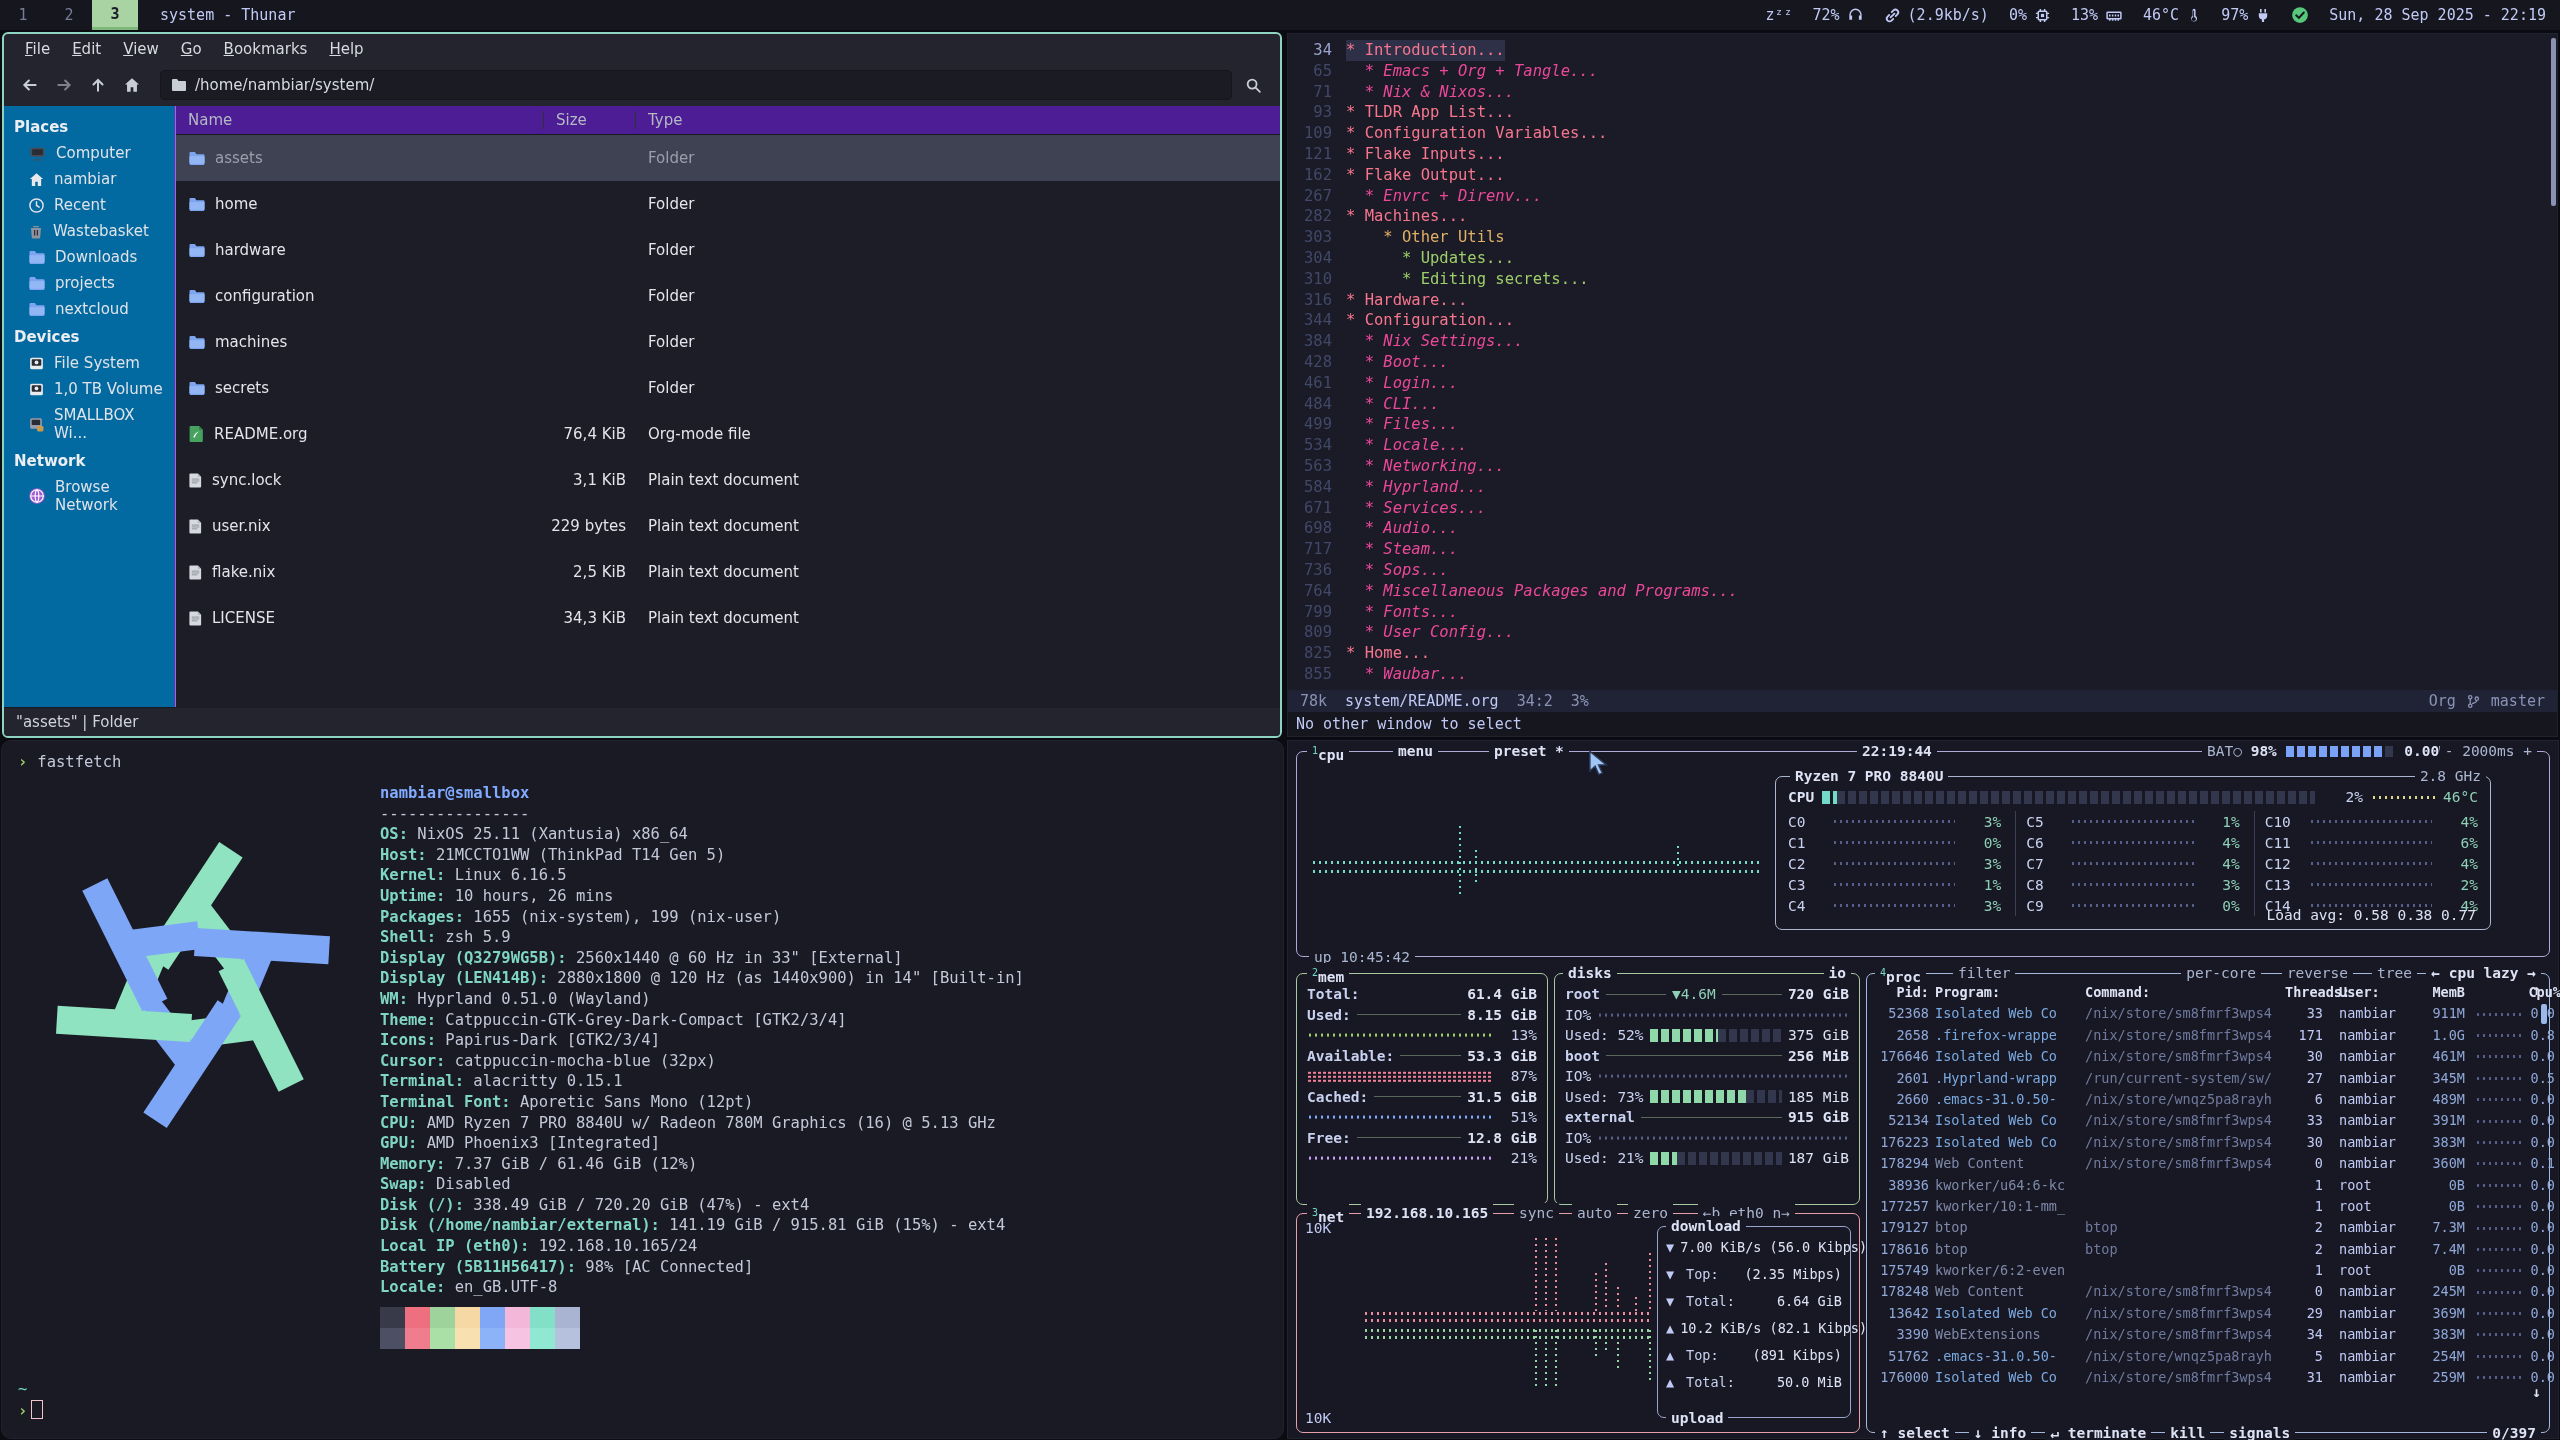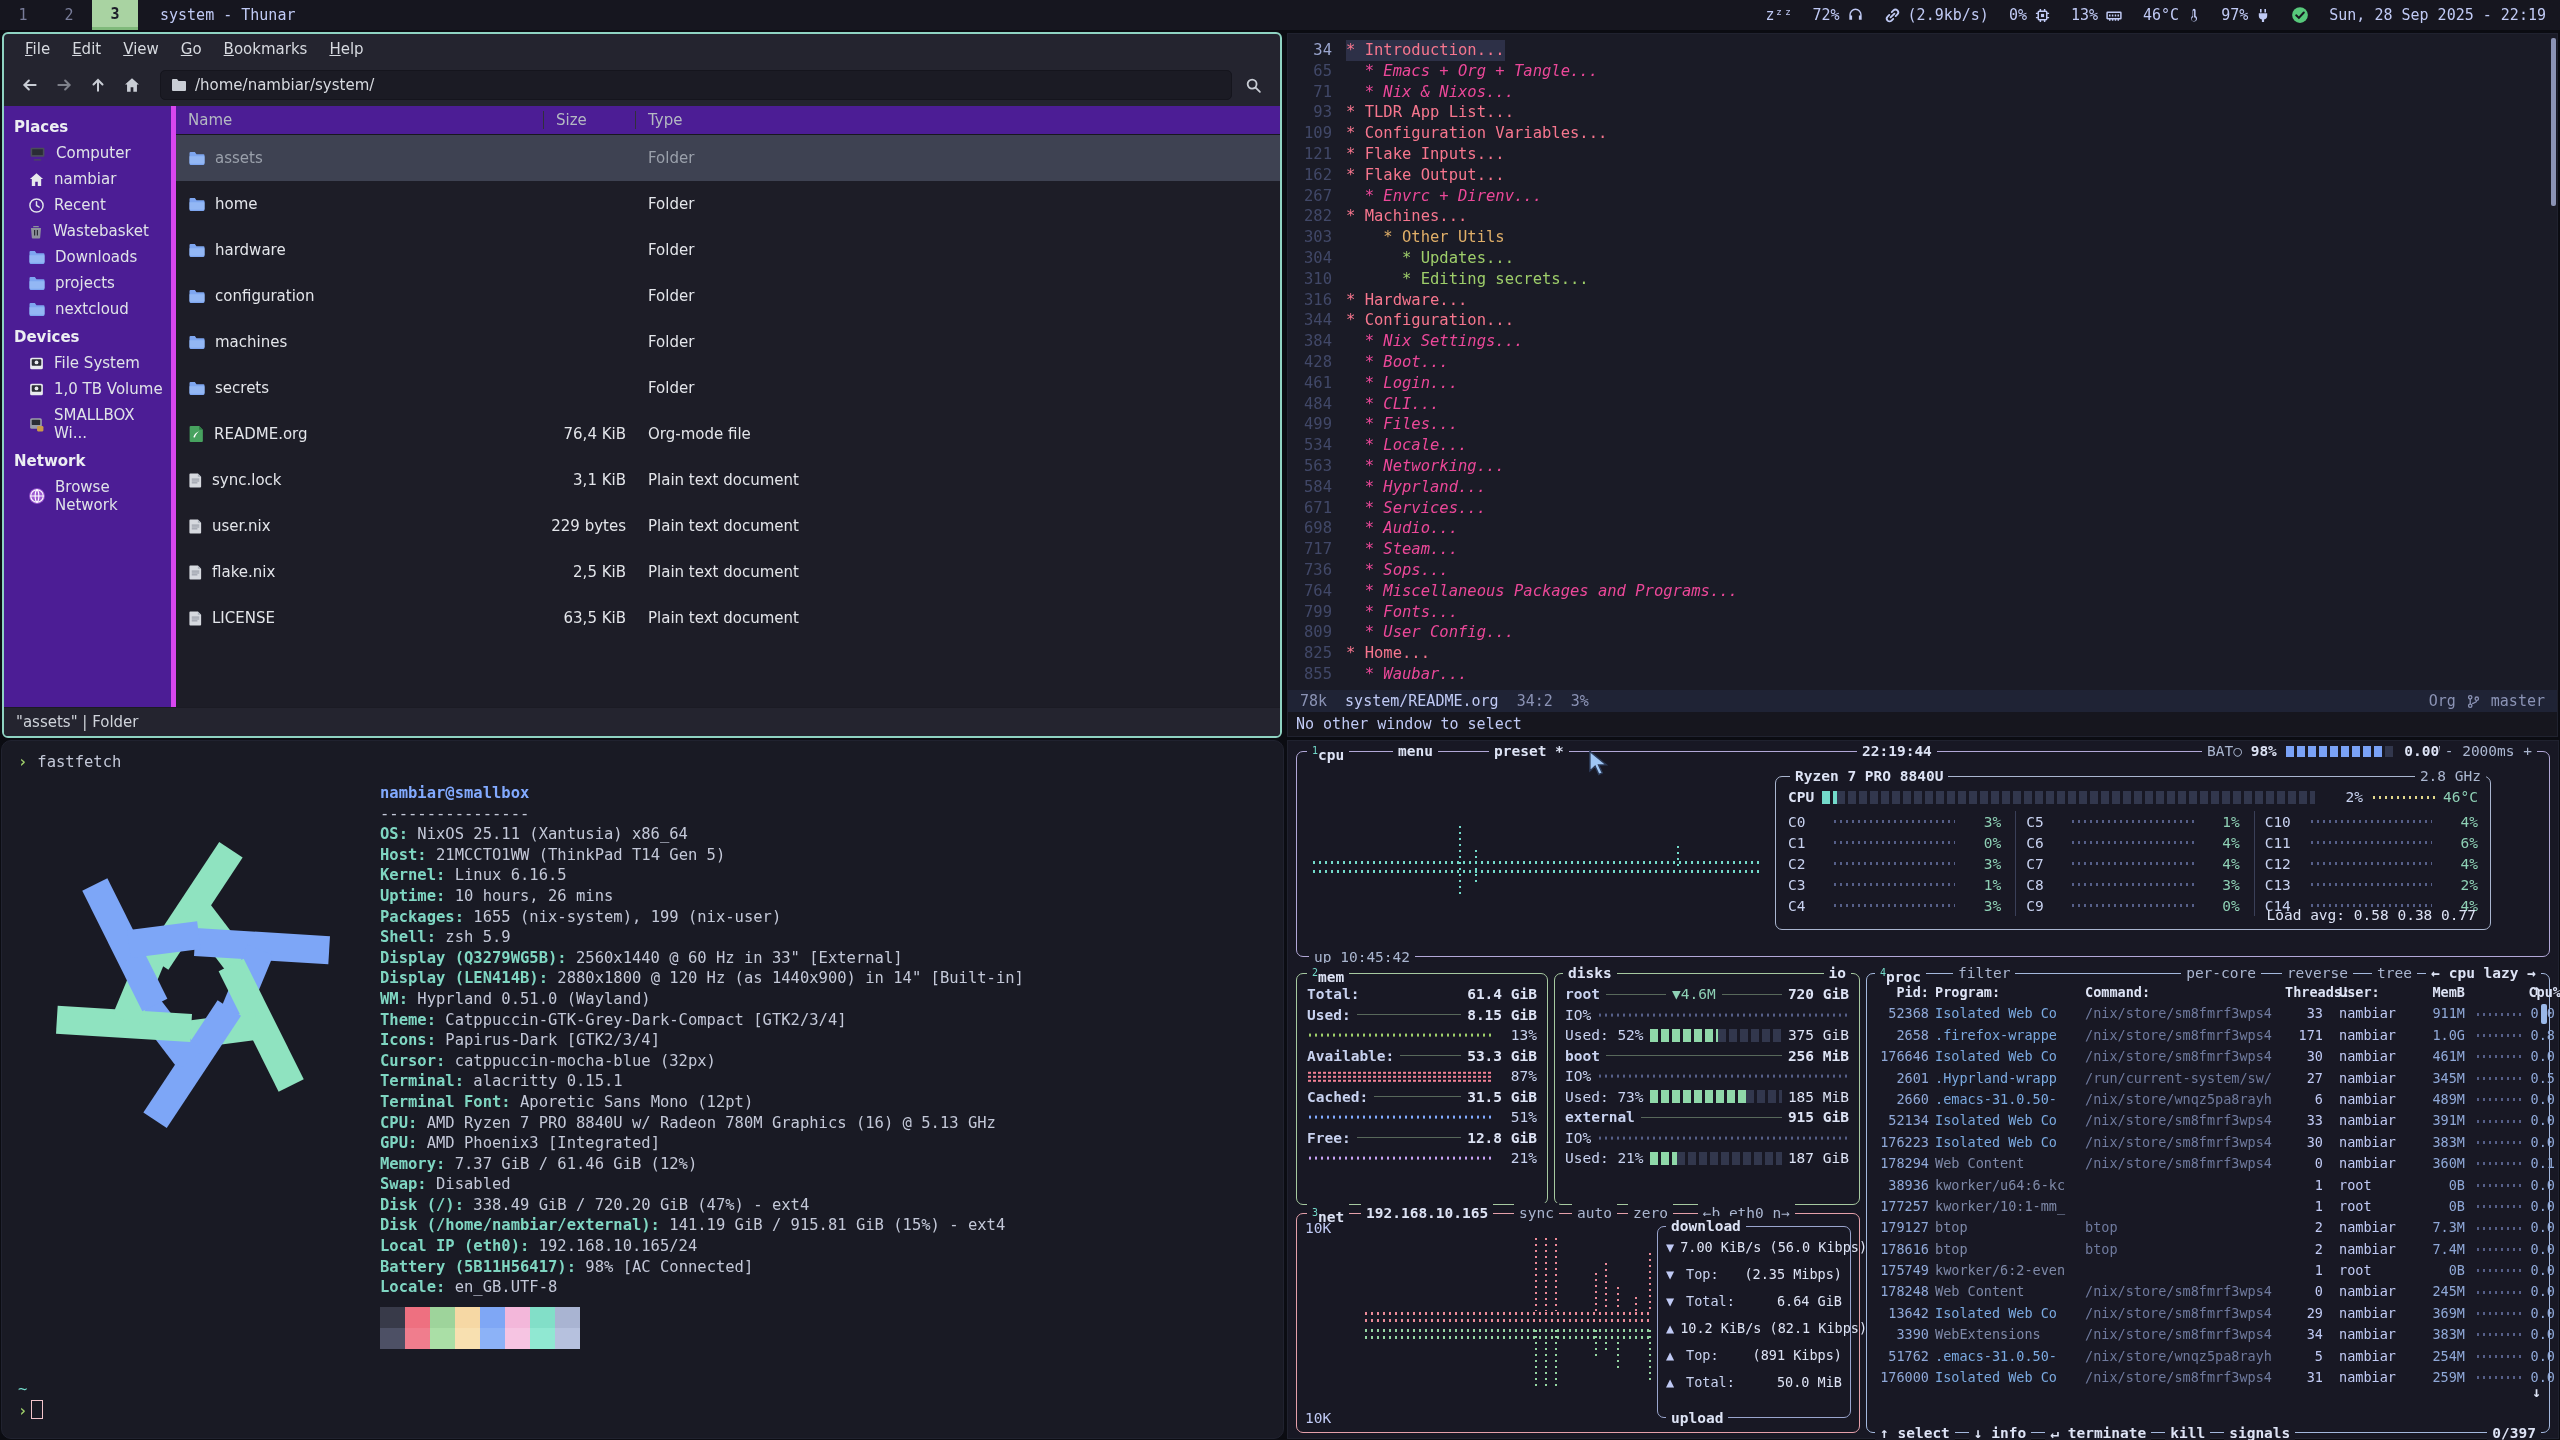--- a/index.html
+++ b/index.html
@@ -25,21 +25,21 @@
     font-family:"DejaVu Sans",sans-serif;font-size:15px;color:#d7dae0;display:flex;flex-direction:column;}
   .t-menubar{height:30px;display:flex;align-items:center;gap:4px;padding-left:12px;flex:0 0 auto;}
   .menu-item{padding:3px 9px;border-radius:4px;}
   .menu-item::first-letter{text-decoration:underline;}
   .t-toolbar{height:42px;display:flex;align-items:center;gap:4px;padding:0 10px;flex:0 0 auto;}
   .navbtn{width:32px;height:28px;display:flex;align-items:center;justify-content:center;border-radius:4px;color:#c9cdd5;}
   .t-path{flex:1;height:28px;margin-left:8px;background:#1b1b24;border:1px solid #15151d;border-radius:5px;
     display:flex;align-items:center;gap:8px;padding:0 10px;color:#d7dae0;}
   .t-search{width:34px;height:28px;display:flex;align-items:center;justify-content:center;color:#c9cdd5;}
   .t-body{flex:1;display:flex;min-height:0;}
-  .t-sidebar{width:172px;background:#4c1d95;border-right:5px solid #d946ef;padding-top:6px;box-sizing:border-box;}
+  .t-sidebar{width:172px;background:#0369a1;border-right:1px solid #d946ef;padding-top:6px;box-sizing:border-box;}
   .sb-head{font-weight:bold;color:#eceef2;padding:6px 10px 4px;}
   .sb-item{display:flex;align-items:center;gap:9px;padding:4px 6px 4px 24px;color:#e0e3e8;}
   .t-main{flex:1;display:flex;flex-direction:column;background:#1d1d27;min-width:0;}
   .t-cols{height:28px;display:flex;align-items:center;background:#4c1d95;color:#b4b9c2;border-bottom:1px solid #18181f;flex:0 0 auto;}
   .t-cols .c{padding:0 12px;box-sizing:border-box;border-right:1px solid #30303c;height:18px;line-height:18px;}
   .c-name{width:368px;}
   .c-size{width:92px;}
   .c-type{flex:1;border-right:none !important;}
   .t-files{flex:1;overflow:hidden;}
   .f-row{height:46px;display:flex;align-items:center;color:#e3e5ea;}
@@ -521,21 +521,21 @@
               <div class="f-name">
                 <span class="icon">
                   <svg width="15" height="17" viewBox="0 0 16 17">
                     <path d="M2.5 1h8L14 4.5V15a1 1 0 0 1-1 1H2.5a1 1 0 0 1-1-1V2a1 1 0 0 1 1-1z" fill="#d6d9df"></path>
                     <path d="M10.5 1 14 4.5h-3.5z" fill="#aab0ba"></path>
                     <path d="M4 7h8M4 9h8M4 11h6" stroke="#8b909b" stroke-width="1"></path>
                   </svg>
                 </span>
                 <span>LICENSE</span>
               </div>
-              <div class="f-size">63,5 KiB</div>
+              <div class="f-size">34,3 KiB</div>
               <div class="f-type">Plain text document</div>
             </div>
           </div>
       </div>
     </div>
     <div class="t-status">"assets"  |  Folder</div>
   </div>
 
   <div id="emacs">
     <div class="e-buffer" id="emacs-outline">

